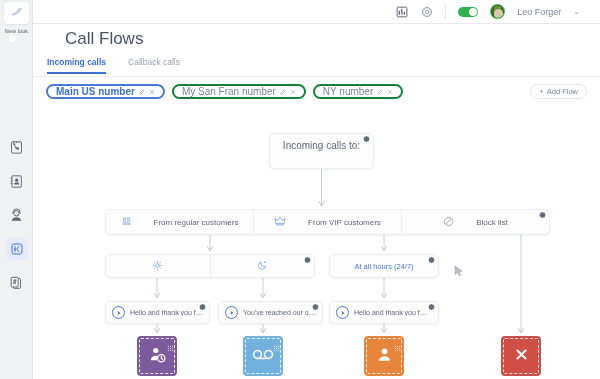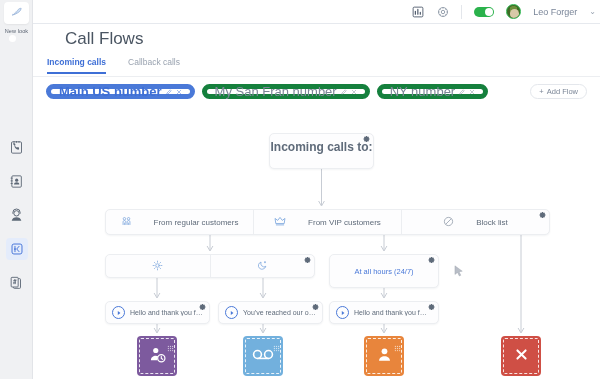--- a/index.html
+++ b/index.html
@@ -10,21 +10,21 @@
     -webkit-font-smoothing:antialiased;
   }
   .app { position:relative; width:600px; height:379px; }
 
   
   .topbar {
     position:absolute; left:0; top:0; width:600px; height:24px;
     background:#ffffff; border-bottom:1px solid #e6e9ee;
     display:flex; align-items:center; justify-content:flex-end;
   }
-  .topbar-icons { display:flex; align-items:center; gap:12px; padding-right:4px; }
+  .topbar-icons { display:flex; align-items:center; gap:12px; padding-right:20px; }
   .ic { width:13px; height:13px; display:inline-flex; align-items:center; justify-content:center; color:#5a6576; }
   .ic svg { display:block; }
   .divider-v { width:1px; height:14px; background:#e3e6eb; }
   .toggle-sm {
     width:20px; height:10px; border-radius:6px; background:#2bb24c;
     position:relative; display:inline-block;
   }
   .toggle-sm::after {
     content:""; position:absolute; right:1px; top:1px;
     width:8px; height:8px; border-radius:50%; background:#fff;
@@ -84,23 +84,23 @@
     position:absolute; left:14px; top:33px; display:flex; gap:22px;
     font-size:8.5px;
   }
   .tab { padding-bottom:5px; color:#9aa3b0; cursor:pointer; white-space:nowrap; }
   .tab.active { color:#3e6fd6; font-weight:bold; border-bottom:2px solid #3e6fd6; }
   .tabs-rule { position:absolute; left:0; top:51.5px; width:567px; height:1px; background:#eceef1; }
 
   
   .chips { position:absolute; left:13px; top:60px; display:flex; gap:7px; align-items:center; }
   .chip {
-    height:15px; border:5px solid #15803d; border-radius:9px;
+    height:15px; border:2px solid #15803d; border-radius:9px;
     display:flex; align-items:center; gap:4px; padding:0 8px;
-    font-size:13px; color:#7b8characterized; color:#7b8697; background:#fff; white-space:nowrap;
+    font-size:10px; color:#7b8characterized; color:#7b8697; background:#fff; white-space:nowrap;
   }
   .chip.active { border-color:#4a79d8; color:#3e6fd6; font-weight:bold; }
   .chip .mini { width:6px; height:6px; display:inline-flex; align-items:center; justify-content:center; opacity:.75; }
   .addflow {
     position:absolute; right:13px; top:60px; height:15px;
     border:1px solid #e4e7ec; border-radius:9px; background:#fff;
     display:flex; align-items:center; gap:3px; padding:0 8px;
     font-size:7.5px; color:#7b8697; white-space:nowrap;
   }
 
@@ -112,39 +112,39 @@
     position:absolute; background:#fdfdfe; border:1px solid #eceef1; border-radius:5px;
     box-shadow:0 1px 2px rgba(20,30,50,.05);
   }
   .gear {
     position:absolute; right:3px; top:2px; width:7px; height:7px; color:#5f6b7a;
   }
   .gear svg{display:block;}
 
   
   .incoming { left:236px; top:24px; width:105px; height:36px; text-align:center; padding-top:6px; }
-  .incoming .t1 { font-size:12px; color:#5f6b7a; font-weight:bold; }
+  .incoming .t1 { font-size:10px; color:#5f6b7a; font-weight:normal; }
   .incoming .t2 { font-size:8px; color:#4a5562; margin-top:4px; display:flex; align-items:center; justify-content:center; gap:3px; }
   .flag { width:8px; height:6px; display:inline-block; position:relative;
           background:linear-gradient(#c0392b 0 33%, #fff 33% 66%, #c0392b 66% 100%); }
   .flag::after{content:"";position:absolute;left:0;top:0;width:3.6px;height:3.4px;background:#2b4a8b;}
 
   
   .segrow { left:72px; top:100px; width:445px; height:26px; display:flex; }
   .segrow .seg {
     flex:1; display:flex; align-items:center; justify-content:center; gap:22px;
     font-size:8px; color:#5f6b7a; border-right:1px solid #eceef1;
   }
   .segrow .seg:last-child { border-right:none; }
 
   
   .schedrow { left:72px; top:145px; width:210px; height:24px; display:flex; }
   .schedrow .seg { flex:1; display:flex; align-items:center; justify-content:center; border-right:1px solid #eceef1; }
   .schedrow .seg:last-child { border-right:none; }
-  .sched247 { left:296px; top:145px; width:110px; height:34px;
+  .sched247 { left:296px; top:145px; width:110px; height:24px;
               display:flex; align-items:center; justify-content:center;
               font-size:7.5px; color:#4a79d8; }
 
   
   .greet { height:23px; top:192px; display:flex; align-items:center; gap:5px; padding-left:6px; }
   .greet .playbtn {
     width:13px; height:13px; border-radius:50%; border:1.2px solid #4a79d8;
     display:flex; align-items:center; justify-content:center; flex:none;
   }
   .greet .gtext { font-size:7px; color:#5f6b7a; white-space:nowrap; overflow:hidden; }

